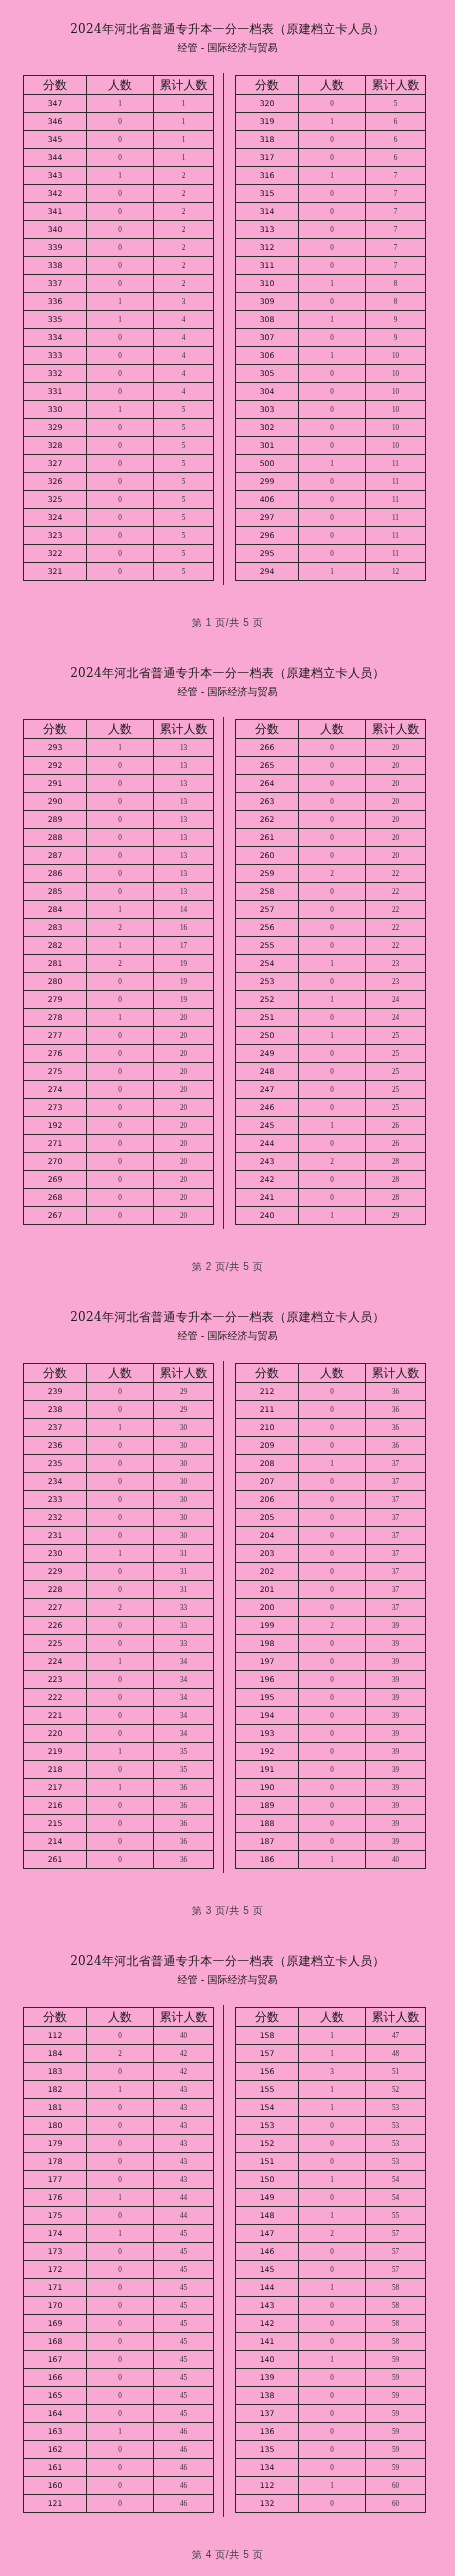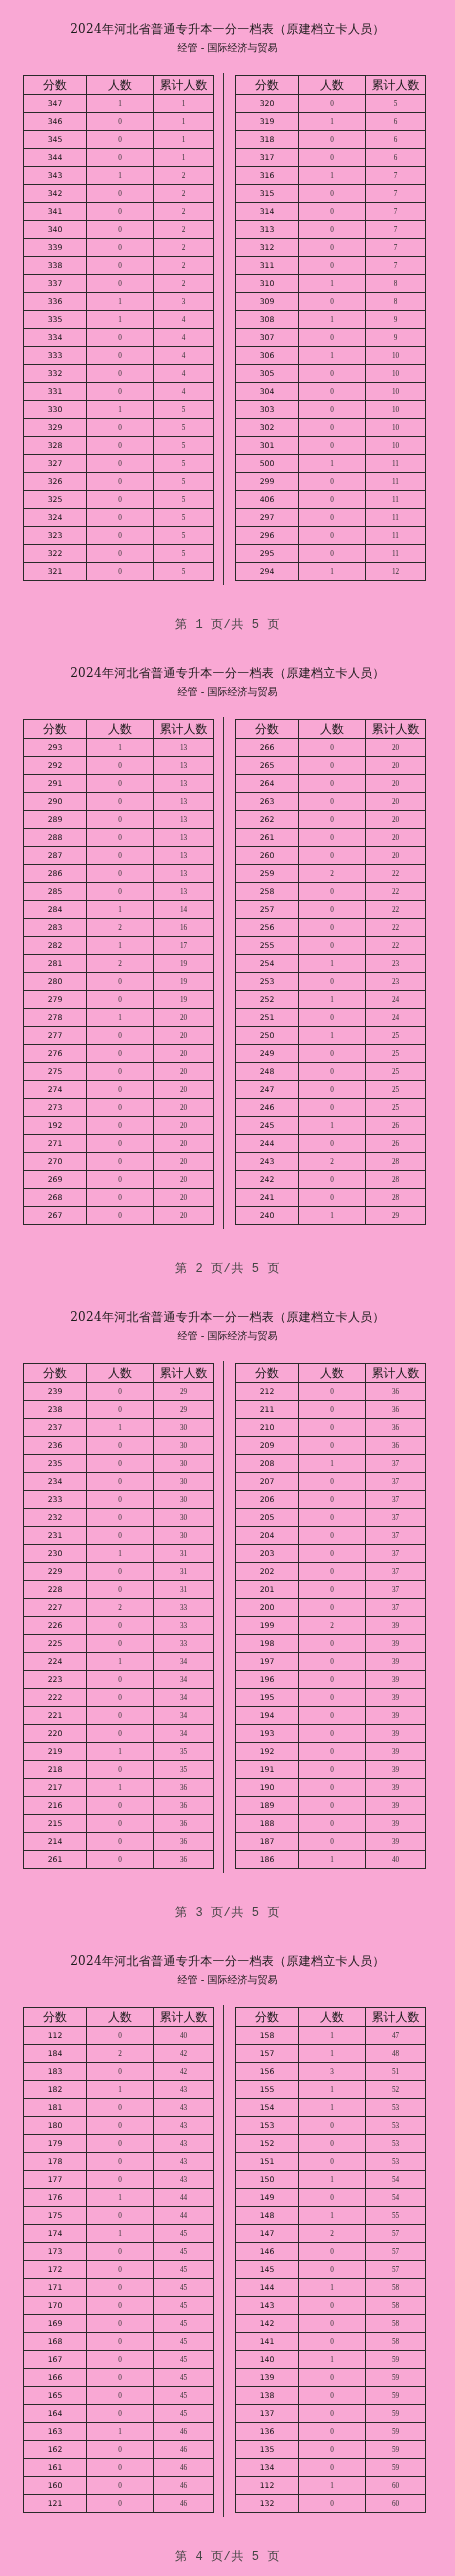--- a/index.html
+++ b/index.html
@@ -31,21 +31,21 @@
     height: 18px; border: 0.9px solid #2a2a2a; text-align: center; font-weight: normal;
     font-family: "DejaVu Sans", "Liberation Sans", sans-serif; font-size: 12px; color: #1a1a1a; padding: 0;
   }
   table.grid td {
     height: 17px; border: 0.9px solid #2a2a2a; text-align: center; padding: 0;
   }
   td.score { font-family: "DejaVu Sans", "Liberation Sans", sans-serif; font-size: 7.7px; color: #111; }
   td.count, td.cum { font-family: "Liberation Serif", "DejaVu Serif", serif; font-size: 7.2px; color: #333; }
   .footer {
     position: absolute; left: 0; width: 455px; top: 616px; text-align: center;
-    font-family: Liberation Mono, monospace; font-size: 12px; color: #444; letter-spacing: 0.6px;
+    font-family: Liberation Sans, sans-serif; font-size: 10px; color: #444; letter-spacing: 0.6px;
   }
 </style>
 </head>
 <body>
 
 <div id="doc">
   <div class="page">
     <div class="title">2024年河北省普通专升本一分一档表（原建档立卡人员）</div>
     <div class="subtitle">经管 - 国际经济与贸易</div>
     <table class="grid left">

